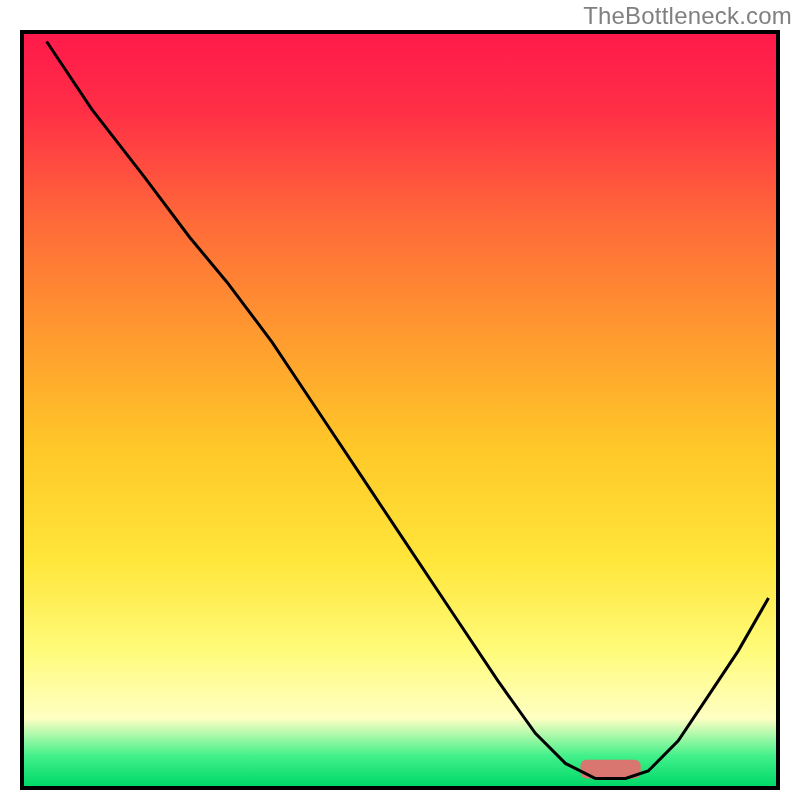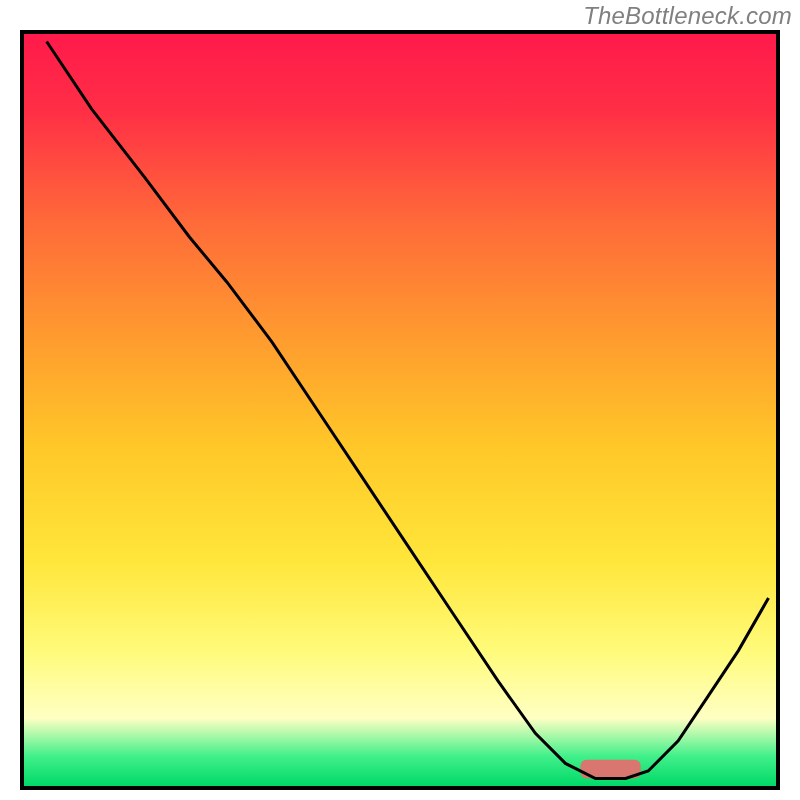--- a/index.html
+++ b/index.html
@@ -18,21 +18,20 @@
   }
   .watermark {
     position: absolute;
     top: 2px;
     right: 8px;
     font-size: 24px;
     font-weight: 500;
     color: #808080;
     letter-spacing: 0.2px;
     z-index: 20;
-    font-style: italic;
   }
   .plot-frame {
     position: absolute;
     left: 20px;
     top: 30px;
     width: 760px;
     height: 760px;
     border: 4px solid #000;
     box-sizing: border-box;
     overflow: hidden;

